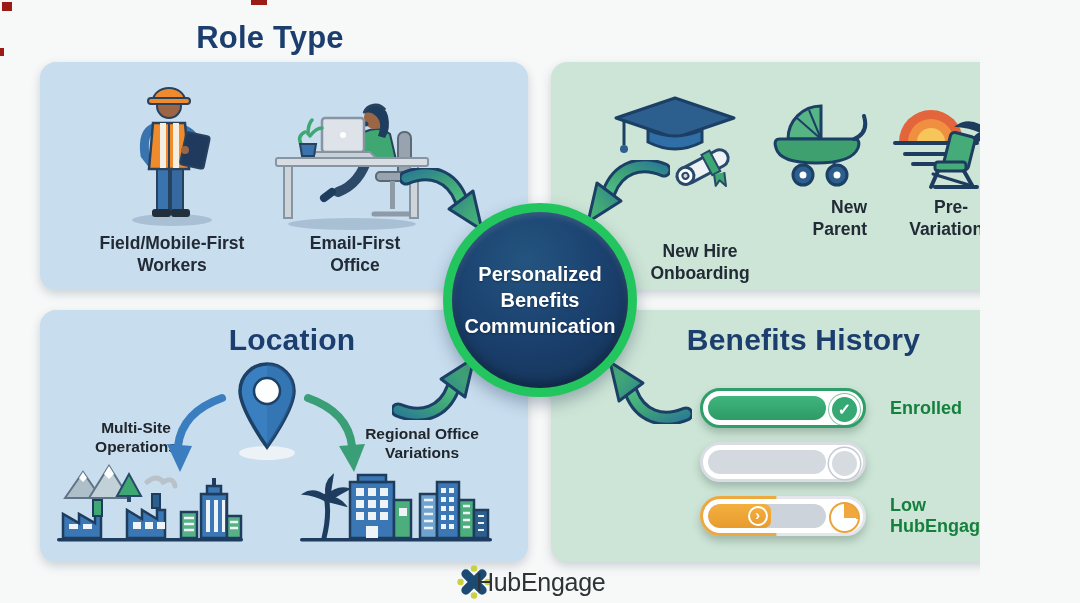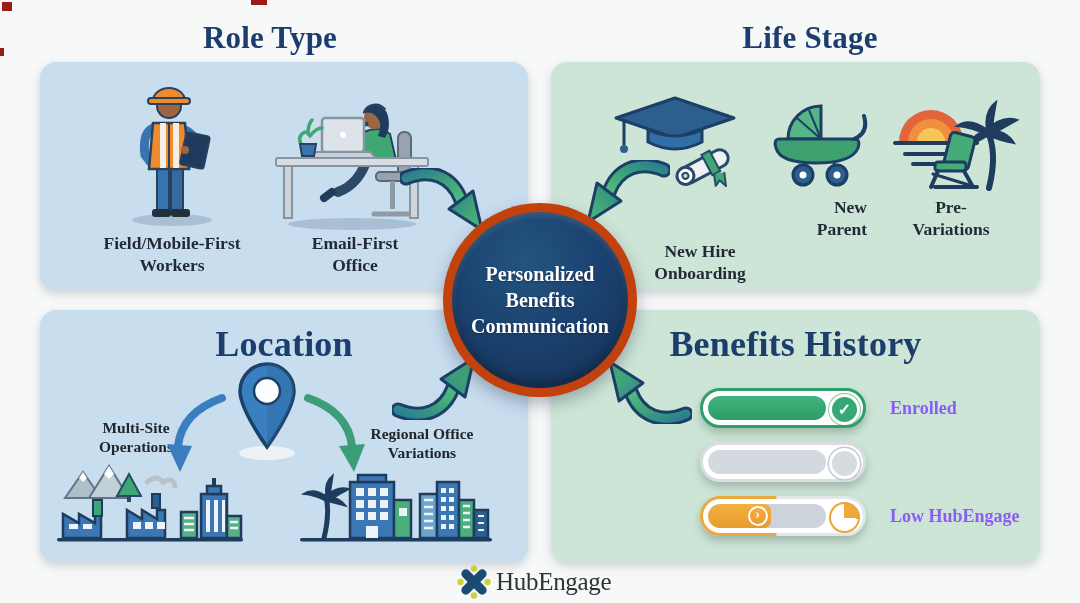--- a/index.html
+++ b/index.html
@@ -1,38 +1,38 @@
 <!DOCTYPE html>
 <html><head>
 <meta charset="utf-8">
 <title>Personalized Benefits Communication</title>
 <style>
   html,body{margin:0;padding:0;background:#f7f8f8;}
-  .canvas{position:relative;width:1080px;height:603px;background:#f7f8f8;overflow:hidden;
-          font-family:Liberation Serif, serif;}
+  .canvas{position:relative;width:980px;height:603px;background:#f7f8f8;overflow:hidden;
+          font-family:Liberation Sans, sans-serif;}
   .abs{position:absolute;}
   
   .q-title{position:absolute;margin:0;font-size:31px;font-weight:bold;color:#1c3e6e;
            text-align:center;letter-spacing:.2px;}
-  .q-title.inside{font-size:36px;}
+  .q-title.inside{font-size:30px;padding-left:8px;}
   
   .panel{position:absolute;border-radius:16px;box-shadow:0 4px 10px rgba(90,110,130,.28);}
   .panel.blue{background:#c8ddee;}
   .panel.green{background:#cde5d6;}
   #panel-role{left:40px;top:62px;width:488px;height:228px;}
   #panel-life{left:551px;top:62px;width:489px;height:228px;}
   #panel-location{left:40px;top:310px;width:488px;height:252px;}
   #panel-benefits{left:551px;top:310px;width:489px;height:252px;}
   
   .item-label{position:absolute;font-size:17.5px;font-weight:bold;color:#222b35;
               text-align:center;line-height:1.25;white-space:pre-line;}
   .small-label{font-size:15.5px;color:#20262c;}
   
   .center-ring{position:absolute;left:443px;top:203px;width:194px;height:194px;border-radius:50%;
-               background:#c2410c;box-shadow:0 7px 16px rgba(40,60,90,.35);z-index:6;}
+               background:#22c55e;box-shadow:0 7px 16px rgba(40,60,90,.35);z-index:6;}
   .center-core{position:absolute;inset:9px;border-radius:50%;
                background:radial-gradient(circle at 42% 28%,#24547f 0%,#1b4270 45%,#132f52 100%);
                display:flex;align-items:center;justify-content:center;
                box-shadow:inset 0 -5px 10px rgba(0,0,0,.3), inset 0 3px 6px rgba(255,255,255,.15);}
   .center-text{color:#fff;font-size:20px;font-weight:bold;text-align:center;line-height:1.3;
                white-space:pre-line;text-shadow:0 1px 2px rgba(0,0,0,.35);}
   
   .flow-arrow{position:absolute;z-index:5;}
   
   .pill{position:absolute;left:700px;width:166px;height:40px;border-radius:21px;background:#fff;
@@ -52,23 +52,23 @@
   .chev-circle{width:20px;height:20px;border:2px solid #fff;border-radius:50%;color:#fff;
                font-weight:bold;font-size:14px;line-height:1;display:flex;align-items:center;
                justify-content:center;margin-right:3px;box-sizing:border-box;padding-bottom:2px;}
   .endc{position:absolute;right:3px;top:3px;width:31px;height:31px;border-radius:50%;box-sizing:border-box;
         display:flex;align-items:center;justify-content:center;}
   .enrolled .endc{background:#35a873;border:3px solid #fff;box-shadow:0 0 0 1px rgba(47,158,104,.6);
                   color:#fff;font-weight:bold;font-size:16px;}
   .never .endc{background:#d6dbe0;border:3px solid #fff;box-shadow:0 0 0 1.5px #c3cad1;}
   .low .endc{background:conic-gradient(#f0a73e 0 95deg,#ffffff 0);border:2.5px solid #e9a43c;}
   .toggle-label{position:absolute;left:890px;height:40px;display:flex;align-items:center;
-                font-size:18px;font-weight:bold;color:#8b5cf6;}
-  
-  .brand-text{position:absolute;left:496px;top:565px;height:34px;display:flex;align-items:center;
+                font-size:18px;font-weight:bold;color:#15803d;}
+  
+  .brand-text{position:absolute;left:476px;top:565px;height:34px;display:flex;align-items:center;
               font-size:25px;font-weight:500;color:#2e3338;letter-spacing:-.3px;}
   
   .red-mark{position:absolute;background:#9b1c15;z-index:9;}
   #red1{left:2px;top:2px;width:10px;height:9px;}
   #red2{left:251px;top:0;width:16px;height:5px;}
   #red3{left:0;top:48px;width:4px;height:8px;}
 </style>
 </head>
 <body>
 
@@ -82,21 +82,20 @@
           <stop offset="1" stop-color="#4fbd82"></stop>
       </linearGradient>
     </defs>
   </svg>
 
   <div class="red-mark" id="red1"></div>
   <div class="red-mark" id="red2"></div>
   <div class="red-mark" id="red3"></div>
 
   <h1 class="q-title" style="left:0;width:540px;top:20px;">Role Type</h1>
-  <h1 class="q-title" style="left:540px;width:540px;top:20px;">Life Stage</h1>
 
   <section class="panel blue" id="panel-role"></section>
 
   <svg class="abs" style="left:115px;top:76px;" width="115" height="152" viewBox="0 0 115 152">
     <ellipse cx="57" cy="144" rx="40" ry="6" fill="#a8bfd4"></ellipse>
     <rect x="42" y="92" width="12" height="44" fill="#3a74ae" stroke="#27425f" stroke-width="2"></rect>
     <rect x="56" y="92" width="12" height="44" fill="#35699f" stroke="#27425f" stroke-width="2"></rect>
     <rect x="37" y="133" width="19" height="8" rx="3" fill="#22303c"></rect>
     <rect x="56" y="133" width="19" height="8" rx="3" fill="#22303c"></rect>
     <path d="M38,52 q-11,5 -8,27 l7,9" stroke="#3a74ae" stroke-width="9" fill="none" stroke-linecap="round"></path>

